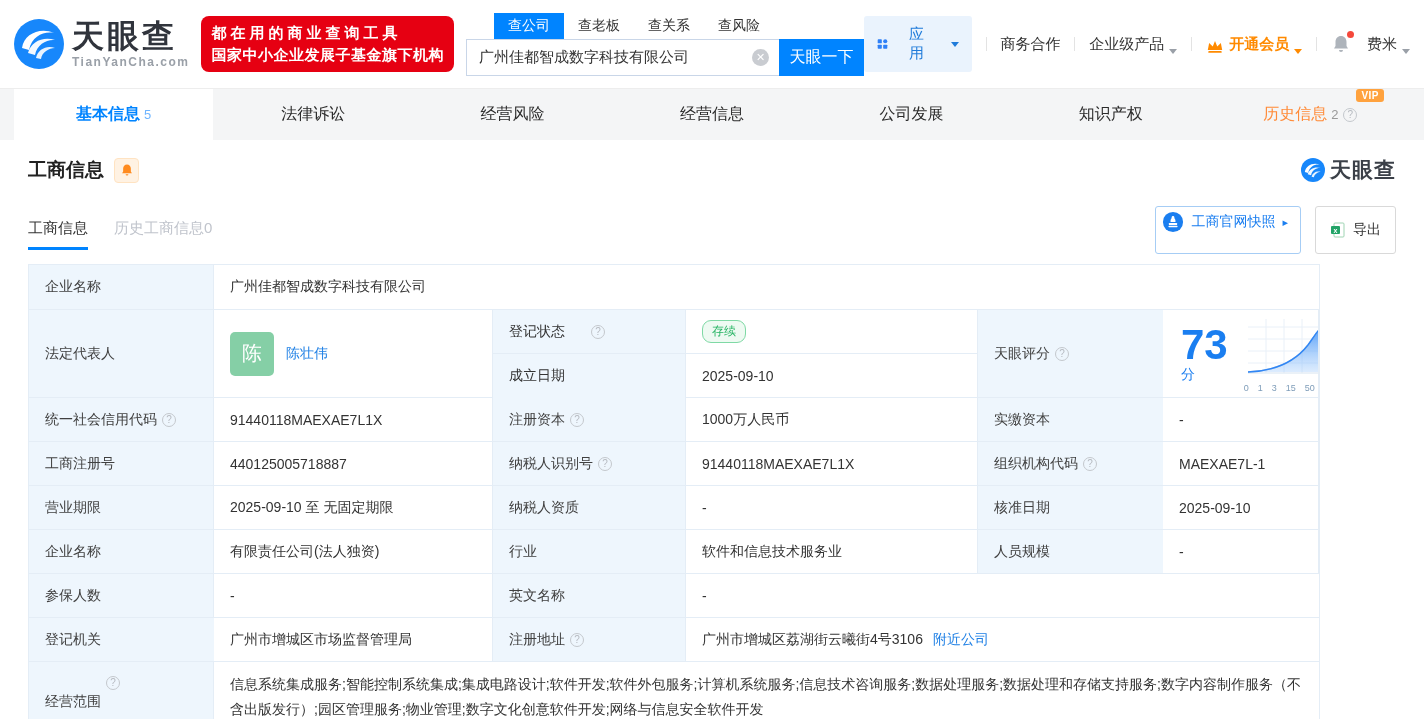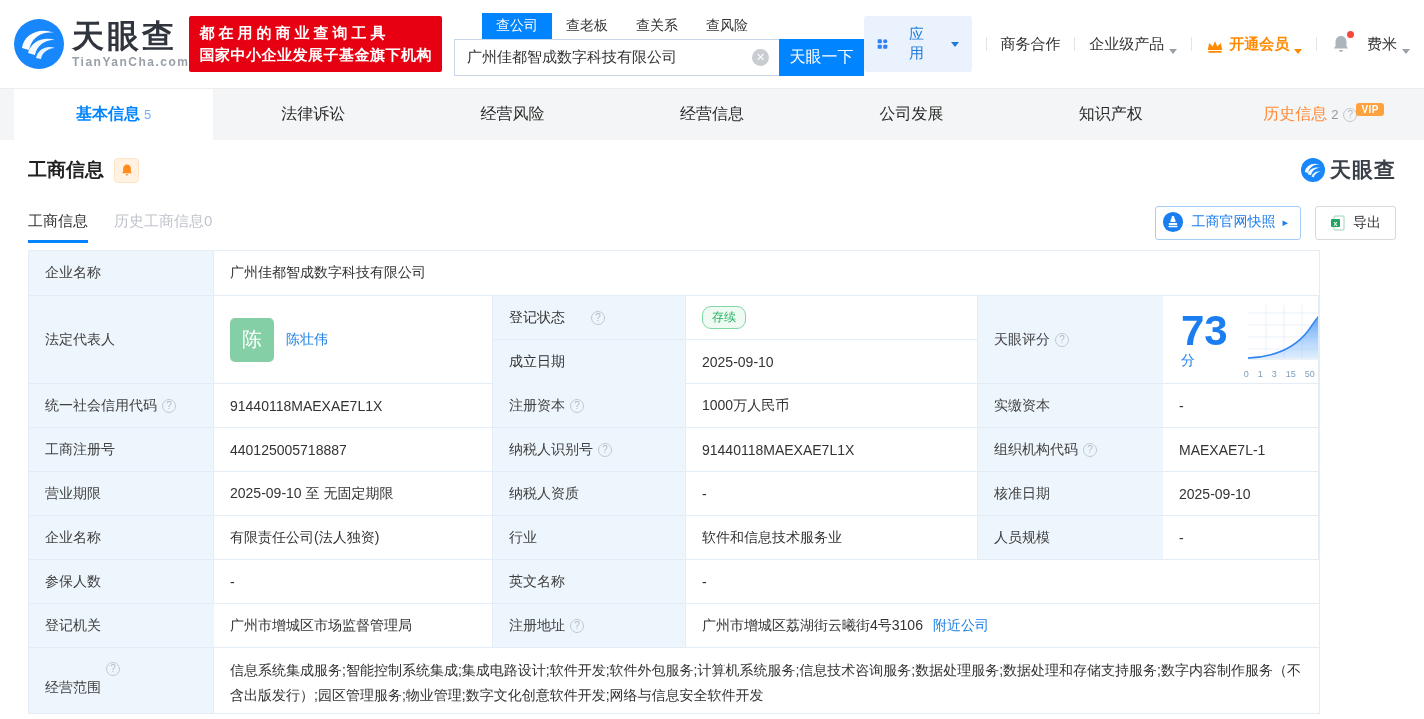--- a/index.html
+++ b/index.html
@@ -5,22 +5,22 @@
   * { margin:0; padding:0; box-sizing:border-box; }
   html,body { width:1424px; height:719px; overflow:hidden; background:#fff;
     font-family:"Liberation Sans","DejaVu Sans",sans-serif; color:#333; }
 
   
   .header { height:88px; display:flex; align-items:center; padding:0 14px; background:#fff; }
   .logo { display:flex; align-items:center; gap:8px; }
   .logo-txt { display:flex; flex-direction:column; line-height:1; }
   .logo-cn { font-size:32px; font-weight:700; color:#30343c; letter-spacing:3px; }
   .logo-dom { font-size:12px; color:#9aa0a8; letter-spacing:1.5px; margin-top:4px; font-weight:700; }
-  .slogan { background:#e60012; color:#fff; font-weight:700;
-    padding:6px 10px; font-size:15px; line-height:1.45; border-radius:2px; white-space:nowrap; }
+  .slogan { margin-left:12px; background:#e60012; color:#fff; font-weight:700;
+    padding:6px 10px; font-size:15px; line-height:1.45; border-radius:8px; white-space:nowrap; }
   .slogan .l1 { letter-spacing:4px; display:block; }
   .slogan .l2 { letter-spacing:0.5px; display:block; }
 
   .search { margin-left:12px; width:452px; }
   .stabs { display:flex;padding-left:28px; }
   .stab { font-size:14px; padding:4px 14px; color:#333; cursor:pointer; }
   .stab.active { background:#0084ff; color:#fff; }
   .sbox { display:flex; }
   .sinput-wrap { position:relative; flex:1; }
   .sinput { width:100%; height:37px; border:1px solid #c9d6e8; border-right:none;
@@ -46,41 +46,41 @@
 
   
   .navbar { height:52px; background:#f4f5f6; border-top:1px solid #ededed; }
   .navbar-in { margin:0 14px; display:flex; height:100%; }
   .ntab { flex:1; display:flex; align-items:center; justify-content:center; font-size:16px;
     color:#2b2b2b; cursor:pointer; position:relative; }
   .ntab.active { background:#fff; color:#0084ff; font-weight:700; }
   .ntab .cnt { font-size:13px; margin-left:4px; color:#6fb5ff; font-weight:400; }
   .ntab.history { color:#ff8b39; }
   .ntab.history .cnt { color:#999; }
-  .vip-badge { position:absolute; top:14px; margin-left:120px; background:#ffa23e; color:#fff;
+  .vip-badge { position:absolute; top:0; margin-left:120px; background:#ffa23e; color:#fff;
     font-size:10px; font-weight:700; padding:1px 5px; border-radius:3px; letter-spacing:0.5px; }
   .qmark { width:14px; height:14px; border:1px solid #c4c8cd; color:#b6bac0; border-radius:50%;
     font-size:10px; display:inline-flex; align-items:center; justify-content:center; margin-left:5px; flex:none; }
 
   
   .content { padding:0 28px; }
   .sec-head { display:flex; align-items:center; margin-top:16px; }
   .sec-title { font-size:19px; font-weight:700; color:#222; }
   .bell-badge { width:25px; height:25px; background:#fff2e3; border:1px solid #ffe3c2; border-radius:4px;
     margin-left:10px; display:flex; align-items:center; justify-content:center; cursor:pointer; }
   .watermark { margin-left:auto; display:flex; align-items:center; gap:5px; }
   .watermark .wm-txt { font-size:21px; font-weight:700; color:#3b4048; letter-spacing:1px; }
 
   .subrow { display:flex; align-items:center; margin-top:22px; }
   .subtab { font-size:15px; margin-right:26px; cursor:pointer; padding-bottom:12px; position:relative; color:#c0c4cc; }
   .subtab.active { color:#333; }
   .subtab.active::after { content:""; position:absolute; left:0; right:0; bottom:0; height:3px; background:#0084ff; }
   .toolbtns { margin-left:auto; display:flex; gap:14px; padding-bottom:8px; }
   .btn-snap { display:flex; align-items:center; gap:7px; border:1px solid #a6cdf5; border-radius:3px;
-    background:#fff; color:#1a7ef0; font-size:14px; padding:4px 12px 6px 6px; cursor:pointer; }
+    background:#fff; color:#1a7ef0; font-size:14px; padding:4px 12px 20px 6px; cursor:pointer; }
   .btn-snap .arr { font-size:11px; }
   .btn-export { display:flex; align-items:center; gap:7px; border:1px solid #d9d9d9; border-radius:3px;
     background:#fff; color:#333; font-size:14px; padding:4px 14px; cursor:pointer; }
 
   
   .tbl { width:1292px; display:grid; grid-template-columns:185px 279px 193px 292px 185px 1fr;
     grid-template-rows:45px 88px 44px 44px 44px 44px 44px 44px 66px;
     border:1px solid #e4edf6; border-bottom:none; margin-top:2px; font-size:14px; }
   .cell { border-right:1px solid #e4edf6; border-bottom:1px solid #e4edf6; display:flex;
     align-items:center; padding:6px 16px; background:#fff; color:#333; overflow:hidden; }

